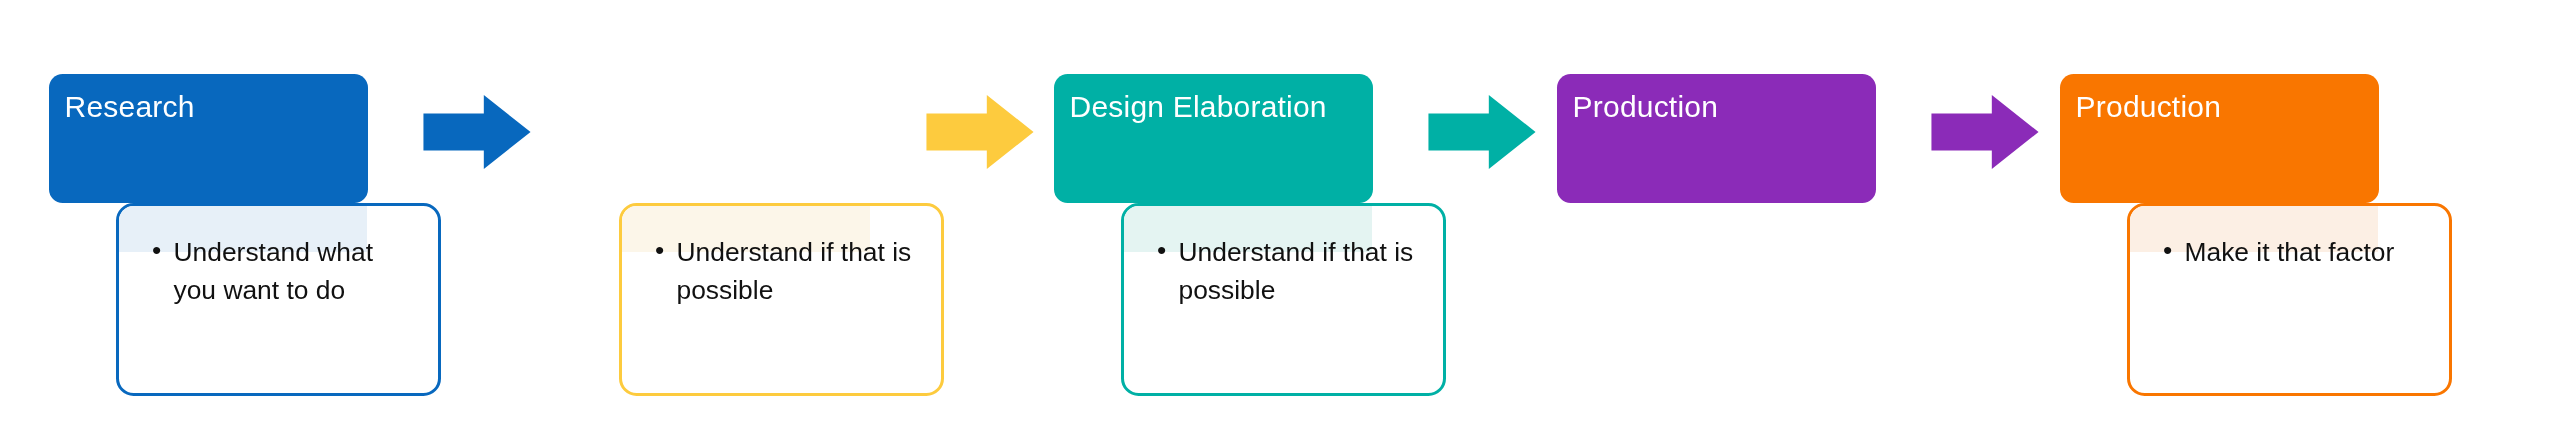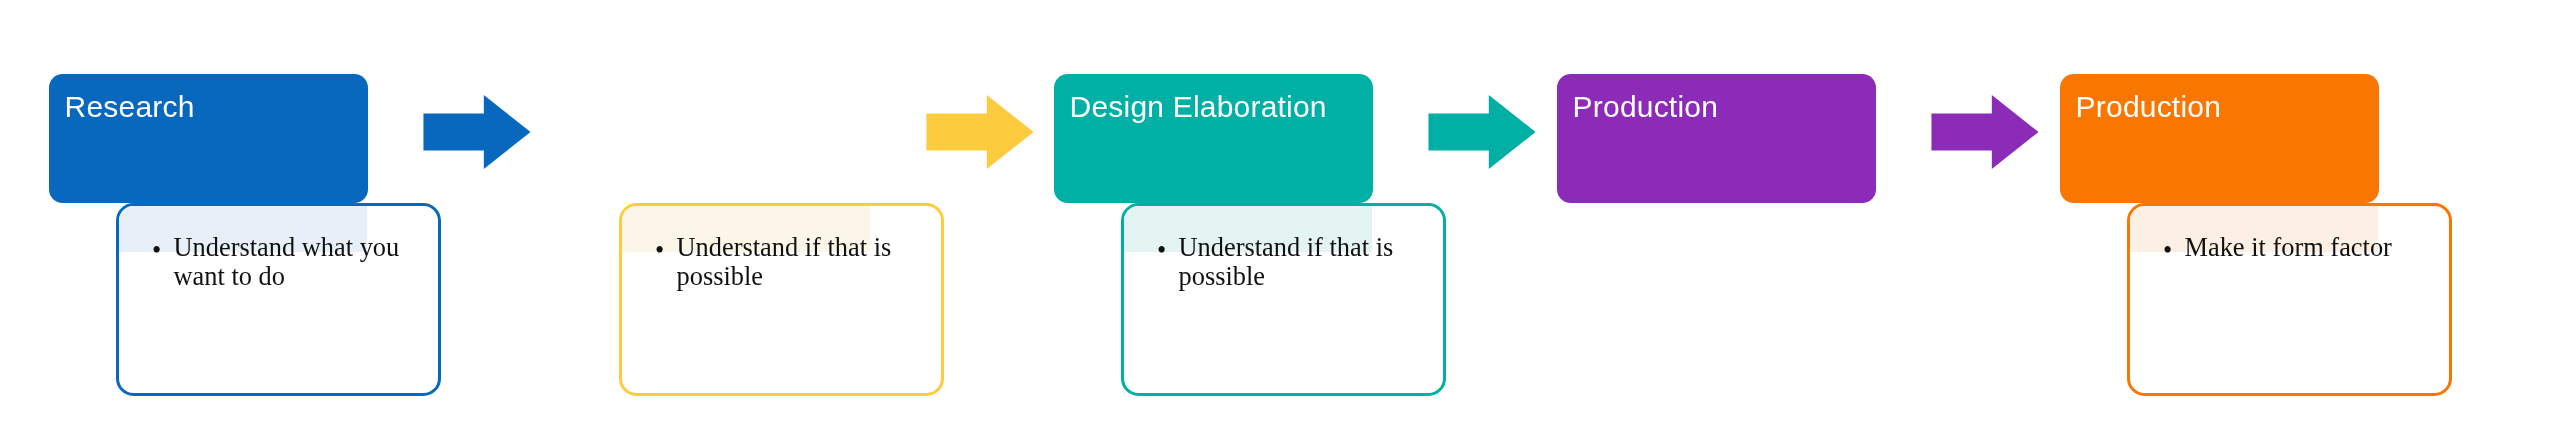--- a/index.html
+++ b/index.html
@@ -42,25 +42,24 @@
     position:absolute;left:0;top:0;width:248px;height:46px;
   }
   .bullet-list{
     position:absolute;left:0;top:0;
     margin:0;padding:27px 17.6px 0 33px;
     list-style:none;
   }
   .bullet-list li{
     position:relative;
     font-size:26.4px;
-    line-height:29px;
+    line-height:38px;
     color:#111111;
     padding-left:21.5px;
     white-space:pre-line;
-    font-family:Liberation Serif, serif;
   }
   .bullet-list li:before{
     content:"\2022";
     position:absolute;left:0;top:0;
     font-size:26.4px;line-height:35px;color:#111111;
   }
 
   
   .arrow{
     position:absolute;left:374px;top:95px;width:108px;height:74px;
@@ -126,18 +125,18 @@
         </svg>
       </div>
     </div>
     <div class="stage" style="left: 2060px;">
       <div class="header-panel" style="background: rgb(249, 118, 0);">
         <div class="header-title">Production</div>
       </div>
       <div class="detail-card" style="border-color: rgb(249, 118, 0);">
         <div class="card-tint" style="background: rgb(252, 239, 228);"></div>
         <ul class="bullet-list">
-          <li>Make it form factor</li>
+          <li>Make it that factor</li>
         </ul>
       </div>
     </div>
   </div>
 
 
 </body></html>

